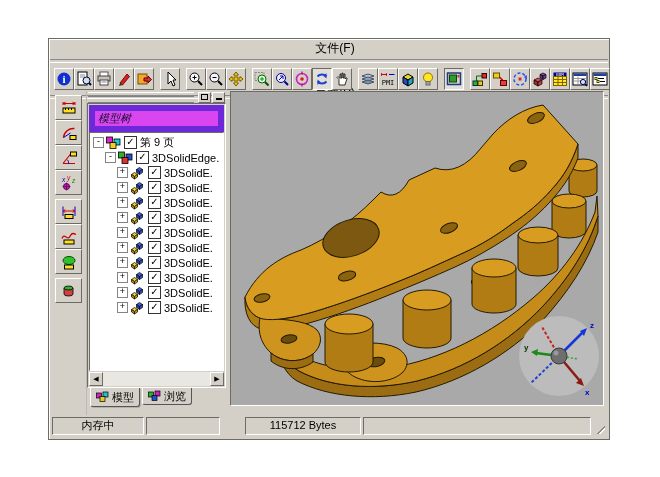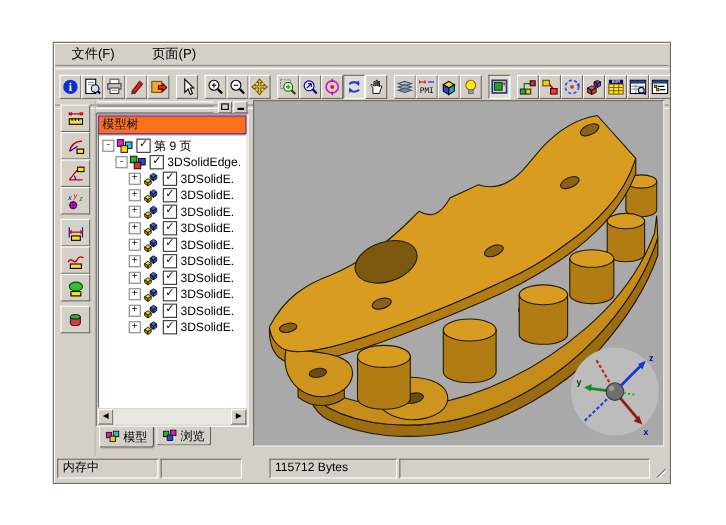--- a/index.html
+++ b/index.html
@@ -1,21 +1,21 @@
 <!DOCTYPE html>
 <html><head>
 <meta charset="utf-8">
 <style>
   html,body{margin:0;padding:0;background:#fff;}
   .screen{position:relative;width:660px;height:477px;background:#ffffff;overflow:hidden;
           font-family:"Liberation Sans","DejaVu Sans",sans-serif;color:#000;}
   .window{position:absolute;left:48px;top:38px;width:560px;height:400px;background:#d4d0c8;
           border:1px solid #6e6a64;box-shadow:inset 1px 1px 0 #ffffff;}
   
-  .menubar{height:20px;display:flex;align-items:center;padding-left:12px;gap:26px;font-size:12px;}
+  .menubar{height:20px;display:flex;align-items:center;padding-left:12px;gap:26px;font-size:12px;flex-direction:column;}
   .menu-item{padding:1px 4px;cursor:default;}
   .hsep{height:2px;border-top:1px solid #8a8a8a;border-bottom:1px solid #ffffff;margin:0 1px;}
   
   .toolbar{height:28px;display:flex;align-items:center;padding:2px 3px 2px 5px;}
   .tbtn{width:20px;height:22px;background:#d4d0c8;display:flex;align-items:center;justify-content:center;
         border:1px solid;border-color:#ffffff #6e6a64 #6e6a64 #ffffff;box-sizing:border-box;flex:none;}
   .tbtn.pressed{border-color:#6e6a64 #ffffff #ffffff #6e6a64;background:#e2dfd8;}
   .tb-gap{width:6px;flex:none;}
   .ic{width:16px;height:16px;display:block;}
   
@@ -29,22 +29,22 @@
   .dockpanel{position:absolute;left:36px;top:0px;width:139px;height:318px;display:flex;flex-direction:column;}
   .griprow{height:12px;display:flex;align-items:center;padding:0 1px;}
   .griplines{flex:1;margin-right:3px;}
   .gripline{height:3px;border-top:1px solid #ffffff;border-bottom:1px solid #808080;margin:1px 0;}
   .mini{width:13px;height:11px;background:#d4d0c8;border:1px solid;border-color:#ffffff #6e6a64 #6e6a64 #ffffff;
         box-sizing:border-box;margin-left:1px;position:relative;}
   .mini-box{width:5px;height:4px;border:1px solid #000;margin:1px auto 0;}
   .mini-bar{width:6px;height:2px;background:#000;margin:5px auto 0;}
   .dockbody{flex:1;background:#d4d0c8;border:1px solid;border-color:#6e6a64 #ffffff #ffffff #6e6a64;
             padding:1px;display:flex;flex-direction:column;min-height:0;}
-  .caption{height:15px;background:#f97316;border:1px solid #6d28d9;font-size:11px;line-height:14px;
-           padding-left:3px;color:#101030;}
+  .caption{height:15px;background:#d946ef;border:6px solid #6d28d9;font-size:11px;line-height:14px;
+           padding-left:3px;color:#101030;font-style:italic;}
   .treearea{flex:1;background:#ffffff;border:1px solid;border-color:#6e6a64 #ffffff #ffffff #6e6a64;
             overflow:hidden;padding-top:2px;min-height:0;}
   .trow{display:flex;align-items:center;height:15px;font-size:11px;white-space:nowrap;}
   .eb{width:9px;height:9px;background:#fff;border:1px solid #848484;font-size:9px;line-height:7px;
       text-align:center;flex:none;box-sizing:content-box;margin-right:2px;}
   .cb{width:11px;height:11px;background:#fff;border:1px solid #333;font-size:10px;line-height:10px;
       font-weight:bold;text-align:center;flex:none;margin:0 3px 0 3px;}
   .ticon{width:15px;height:14px;flex:none;display:block;}
   .d0{padding-left:3px;} .d1{padding-left:15px;} .d2{padding-left:27px;}
   .hscroll{height:14px;display:flex;margin-top:1px;}
@@ -54,21 +54,21 @@
   .tabsrow{height:21px;display:flex;align-items:flex-start;padding-left:3px;gap:2px;}
   .tab{height:17px;background:#d4d0c8;border:1px solid;border-color:#ffffff #555 #555 #ffffff;border-top:none;
        border-radius:0 0 3px 3px;font-size:11px;display:flex;align-items:center;gap:3px;padding:0 5px;box-sizing:border-box;}
   .tab.active{height:19px;box-shadow:1px 1px 0 rgba(0,0,0,0.15);}
   .tabicon{width:13px;height:12px;display:block;}
   
   .viewport{position:absolute;left:179px;top:0px;width:372px;height:313px;background:#a9a9a9;
             border:1px solid;border-color:#6e6a64 #ffffff #ffffff #6e6a64;box-sizing:content-box;}
   .viewport svg{display:block;}
   
-  .statusbar{position:absolute;bottom:4px;left:3px;right:3px;height:18px;display:flex;gap:2px;align-items:stretch;}
+  .statusbar{position:absolute;bottom:4px;left:3px;right:3px;height:18px;display:flex;gap:2px;align-items:stretch;text-align:center;}
   .spanel{border:1px solid;border-color:#6e6a64 #ffffff #ffffff #6e6a64;background:#d4d0c8;
           font-size:11px;line-height:15px;padding:0 4px;box-sizing:border-box;overflow:hidden;white-space:nowrap;}
   .sp1{width:92px;} .sp2{width:74px;} .sp3{width:116px;margin-left:23px;} .sp4{flex:1;}
   .grip{width:13px;position:relative;}
   .grip:after{content:"";position:absolute;right:1px;bottom:1px;width:9px;height:9px;
       background:
         linear-gradient(135deg,transparent 0 50%,#8a8a8a 50% 62%,#fff 62% 75%,transparent 75%);
   }
 </style>
 </head>

